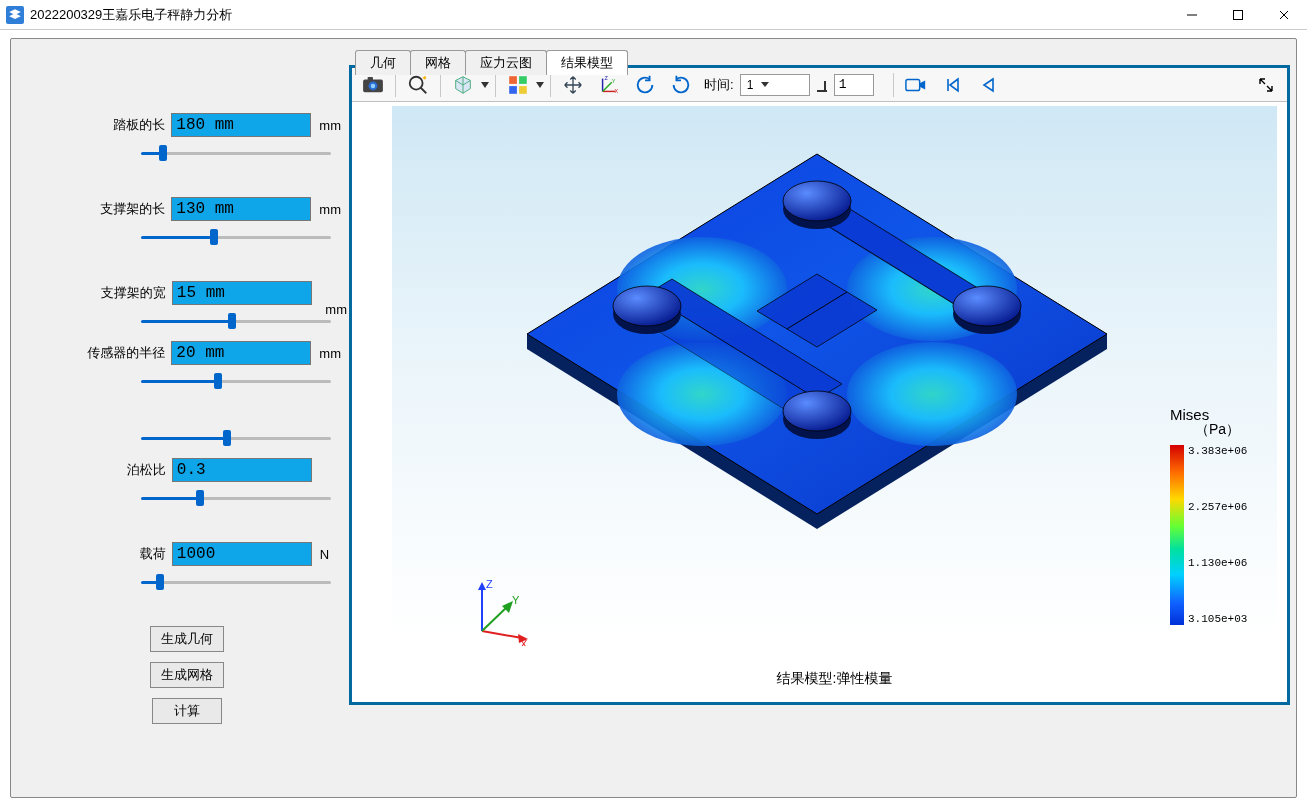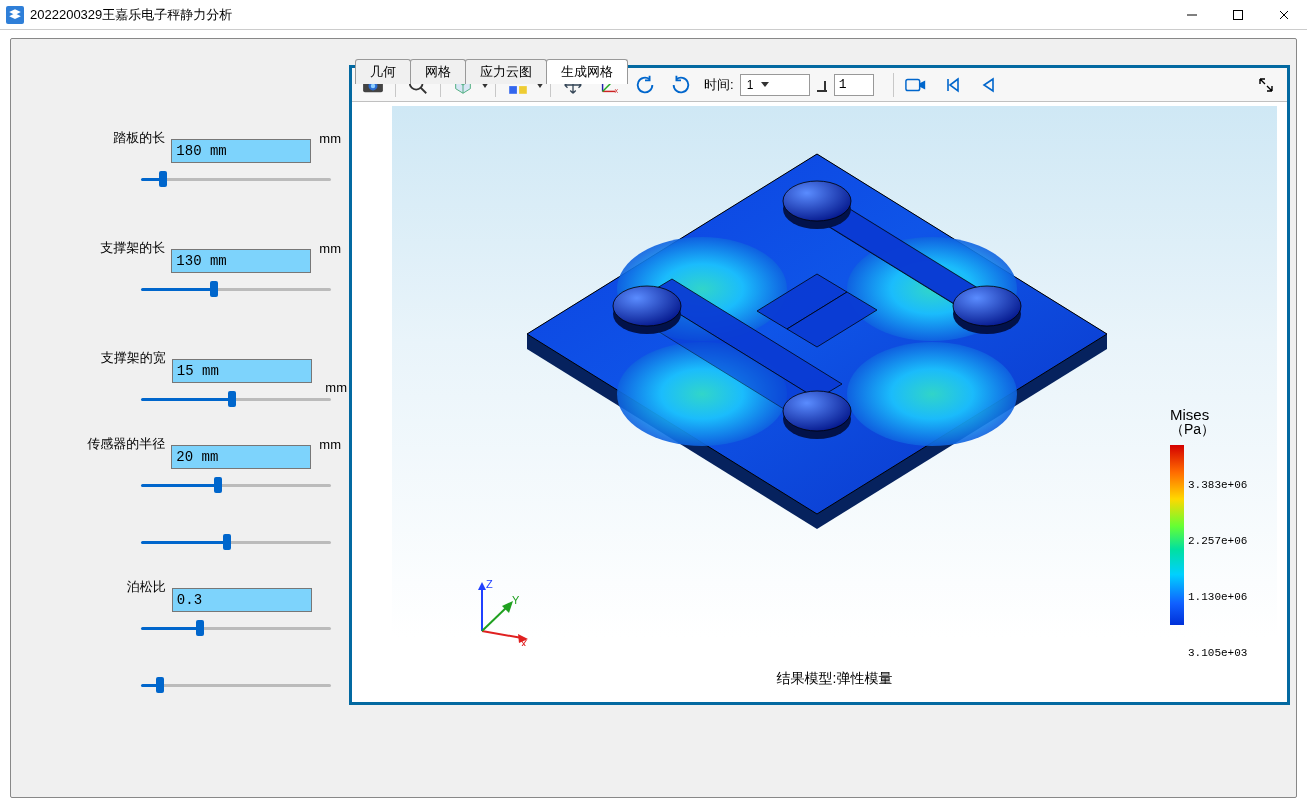--- a/index.html
+++ b/index.html
@@ -57,25 +57,24 @@
   .param-row .label {
     width: 144px;
     text-align: right;
     padding-right: 6px;
     font-size: 13px;
   }
   .param-row input[type="text"] {
     width: 140px;
     height: 24px;
     font-family: "Courier New", monospace;
-    font-size: 14px;
+    font-size: 16px;
     border: 1px solid #777;
     padding: 1px 4px;
-    background: #7dd3fc;
-    margin-top: 26px;
+    background: #0ea5e9;
   }
   .param-row .unit {
     width: 30px;
     padding-left: 8px;
     font-size: 13px;
   }
   .slider-wrap {
     margin-left: 108px;
     margin-bottom: 32px;
     position: relative;
@@ -145,21 +144,21 @@
   .tab {
     padding: 3px 14px;
     border: 1px solid #999;
     border-bottom: none;
     background: #f0f0f0;
     font-size: 13px;
     border-top-left-radius: 3px;
     border-top-right-radius: 3px;
     margin-right: -1px;
     position: relative;
-    top: 19px;
+    top: 10px;
   }
   .tab.active {
     background: #fff;
     z-index: 3;
   }
   .tab-panel {
     margin: 0 6px 6px 0;
     border: 3px solid #0369a1;
     background: #fff;
     position: relative;
@@ -217,33 +216,32 @@
     transform: translate(-50%, -50%);
   }
   .legend-box {
     position: absolute;
     right: 12px; top: 300px;
     width: 95px;
     font-size: 12px;
     font-family: Arial, sans-serif;
   }
   .legend-title { text-align: left; font-size: 15px; }
-  .legend-unit { font-size: 14px; margin-top: -2px; }
+  .legend-unit { text-align: center; font-size: 14px; margin-top: -2px; }
   .legend-body { display: flex; margin-top: 6px; }
   .legend-bar {
     width: 14px; height: 180px;
     background: linear-gradient(to bottom,
       #d40000 0%, #ff6a00 15%, #ffd800 30%, #66ff33 45%,
       #00e0a0 58%, #00d0ff 72%, #1060ff 88%, #0030d8 100%);
   }
   .legend-ticks {
     display: flex; flex-direction: column; justify-content: space-between;
     height: 180px; font-size: 11px; padding-left: 4px;
     font-family: "Courier New", monospace;
-    margin-top: 34px;
   }
   .triad {
     position: absolute;
     left: 70px; bottom: 50px;
     width: 70px; height: 70px;
   }
   .caption {
     position: absolute;
     left: 0; right: 0; bottom: 8px;
     text-align: center;
@@ -308,31 +306,41 @@
             <div class="unit">mm</div>
           </div>
           <div class="slider-wrap"><input type="range" min="0" max="100" value="40" style="--p: 40%;"></div>
           <div class="slider-wrap tight"><input type="range" min="0" max="100" value="45" style="--p: 45%;"></div>
           <div class="param-row">
             <div class="label">泊松比</div>
             <input type="text" value="0.3" style="">
             <div class="unit"></div>
           </div>
           <div class="slider-wrap"><input type="range" min="0" max="100" value="30" style="--p: 30%;"></div>
+          <div class="param-row">
+            <div class="label">载荷</div>
+            <input type="text" value="1000" style="">
+            <div class="unit">N</div>
+          </div>
           <div class="slider-wrap"><input type="range" min="0" max="100" value="8" style="--p: 8%;"></div>
         </div>
 
+      <div class="btn-col">
+        <button class="btn">生成几何</button>
+        <button class="btn">生成网格</button>
+        <button class="btn">计算</button>
+      </div>
     </div>
 
     <div class="right-area">
       <div class="tabbar" id="tabbar">
           <div class="tab">几何</div>
           <div class="tab">网格</div>
           <div class="tab">应力云图</div>
-          <div class="tab active">生成网格</div>
+          <div class="tab active">结果模型</div>
         </div>
 
       <div class="tab-panel">
         <div class="toolbar">
           <div class="tb-btn">
             <svg width="22" height="18" viewBox="0 0 24 20">
                 <rect x="1" y="4" width="22" height="14" rx="2" fill="#444"></rect>
                 <circle cx="12" cy="11" r="5" fill="#2a6cd0"></circle>
                 <circle cx="12" cy="11" r="2.5" fill="#8ecfff"></circle>
                 <rect x="6" y="1" width="6" height="4" rx="1" fill="#444"></rect>

